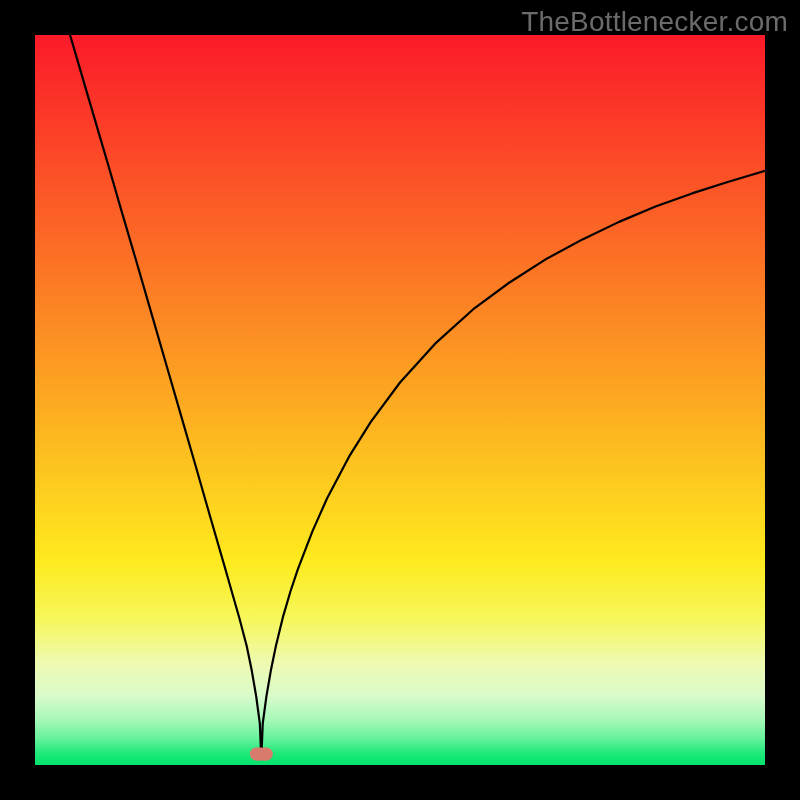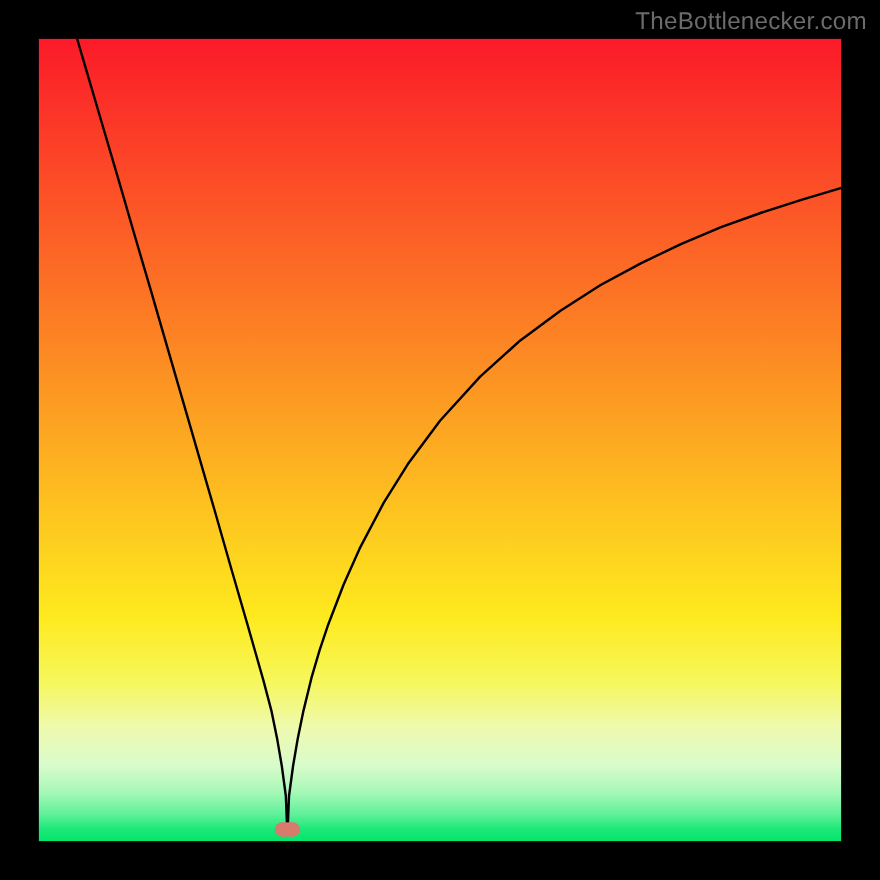--- a/index.html
+++ b/index.html
@@ -25,21 +25,21 @@
     left: 35px;
     width: 730px;
     height: 730px;
     overflow: hidden;
   }
   .watermark {
     position: absolute;
     top: 6px;
     right: 12px;
     color: #6b6b6b;
-    font-size: 22px;
+    font-size: 28px;
     letter-spacing: 0.2px;
     font-weight: 400;
   }
   svg { display: block; }
 </style>
 </head>
 <body>
 
 <div class="frame">
 

